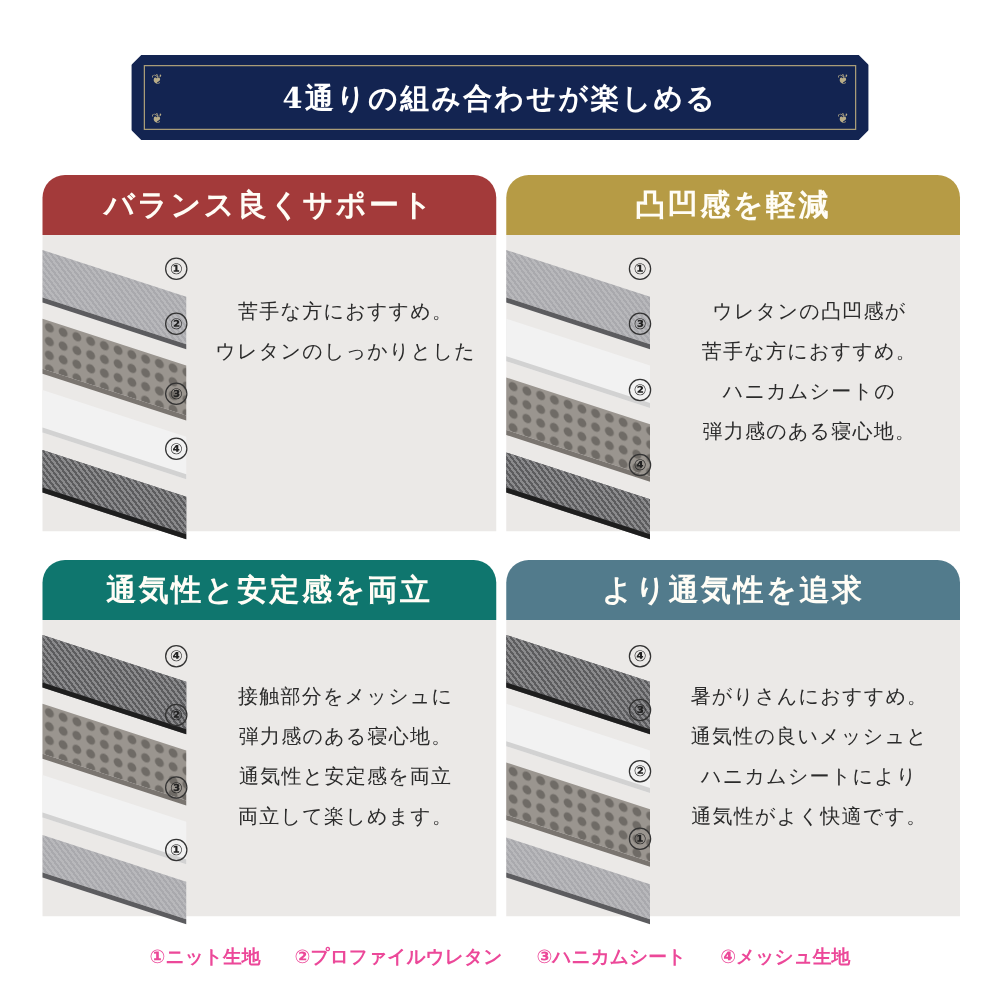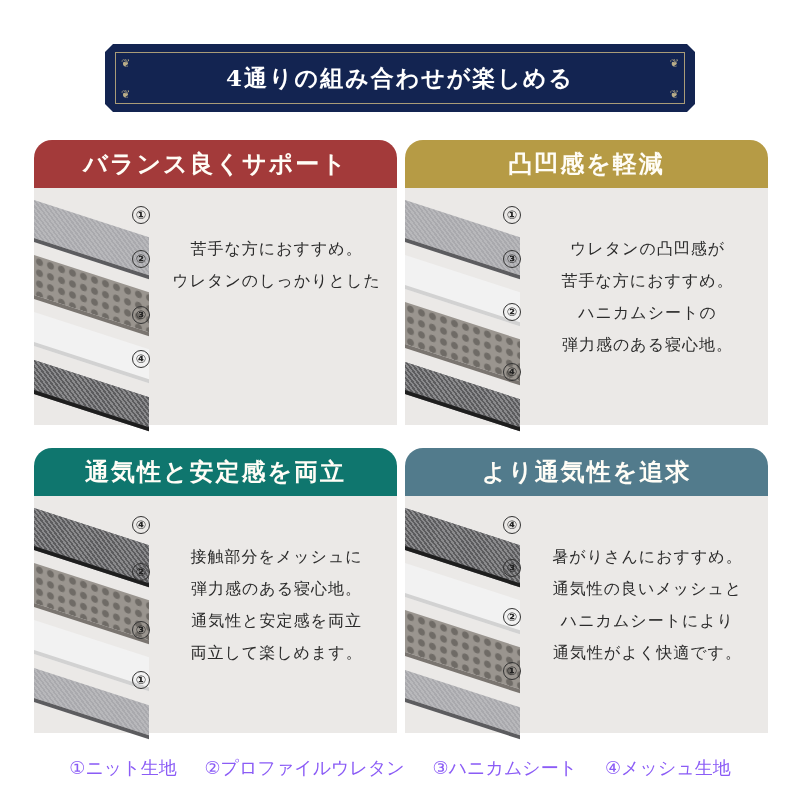--- a/index.html
+++ b/index.html
@@ -20,21 +20,21 @@
   .l-knit { background:repeating-linear-gradient(45deg,#b8b8bb 0 2px,#a9a9ad 2px 4px); border-bottom:4px solid #5c5c5f; }
   .l-urethane { background:radial-gradient(circle at 50% 50%, #6f6b66 0 3px, #9a958f 4px 7px) 0 0/11px 11px; border-bottom:4px solid #7a7570; }
   .l-honey { background:#f2f2f2; border-bottom:4px solid #d2d2d2; }
   .l-mesh { background:repeating-linear-gradient(45deg,#5c5c5e 0 2px,#8a8a8c 2px 4px),#6d6d70; border-bottom:4px solid #1e1e1e; }
   .num { position:absolute; left:98px; width:18px; height:18px; border:1.5px solid #333; border-radius:50%;
          font-family:"DejaVu Sans","Liberation Sans",sans-serif; font-size:12px; font-weight:bold; color:#222;
          display:flex; align-items:center; justify-content:center; background:transparent; box-sizing:border-box; }
   .desc { position:absolute; left:130px; right:8px; top:45px; text-align:center; color:#2b2b2b; font-size:16px; line-height:32px; letter-spacing:1px; }
   .desc div { white-space:nowrap; }
   .legend { position:absolute; left:0; right:0; top:756px; text-align:center; font-family:"DejaVu Sans","Liberation Sans",sans-serif;
-            font-size:18px; color:#8b5cf6; }
+            font-size:15px; color:#ec4899;font-weight:bold; }
   .legend span { margin:0 11px; }
 </style>
 </head>
 <body>
 
 <div class="banner">
   <div class="banner-inner"></div>
   <span class="orn" style="left:16px;top:14px">❦</span>
   <span class="orn" style="left:16px;bottom:12px">❦</span>
   <span class="orn" style="right:16px;top:14px">❦</span>

